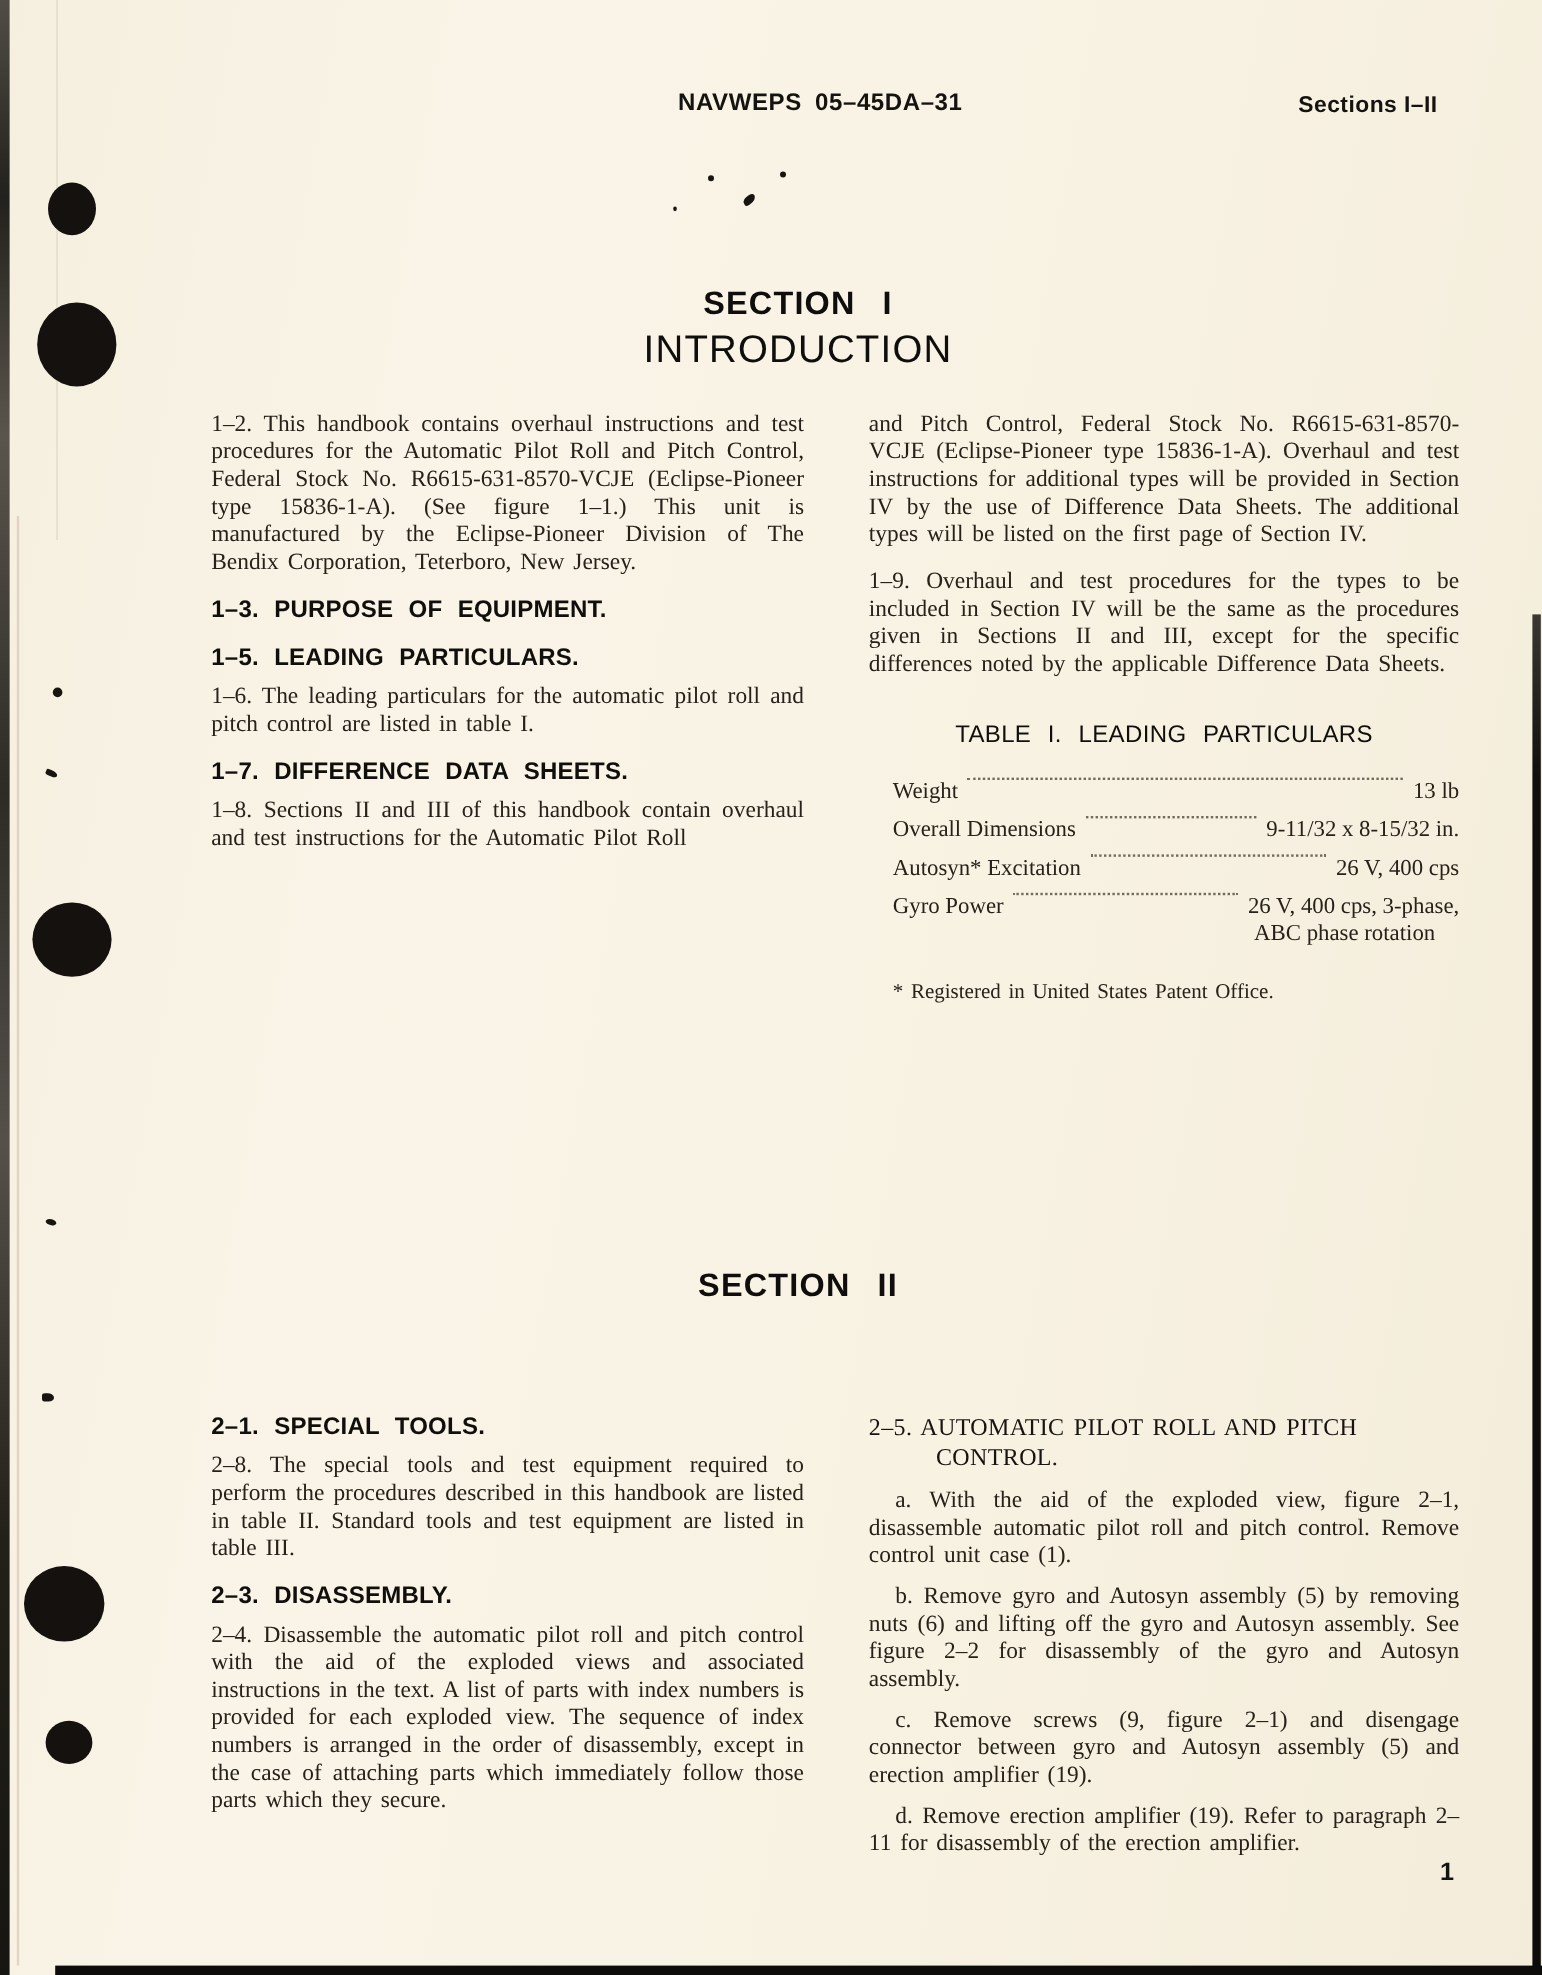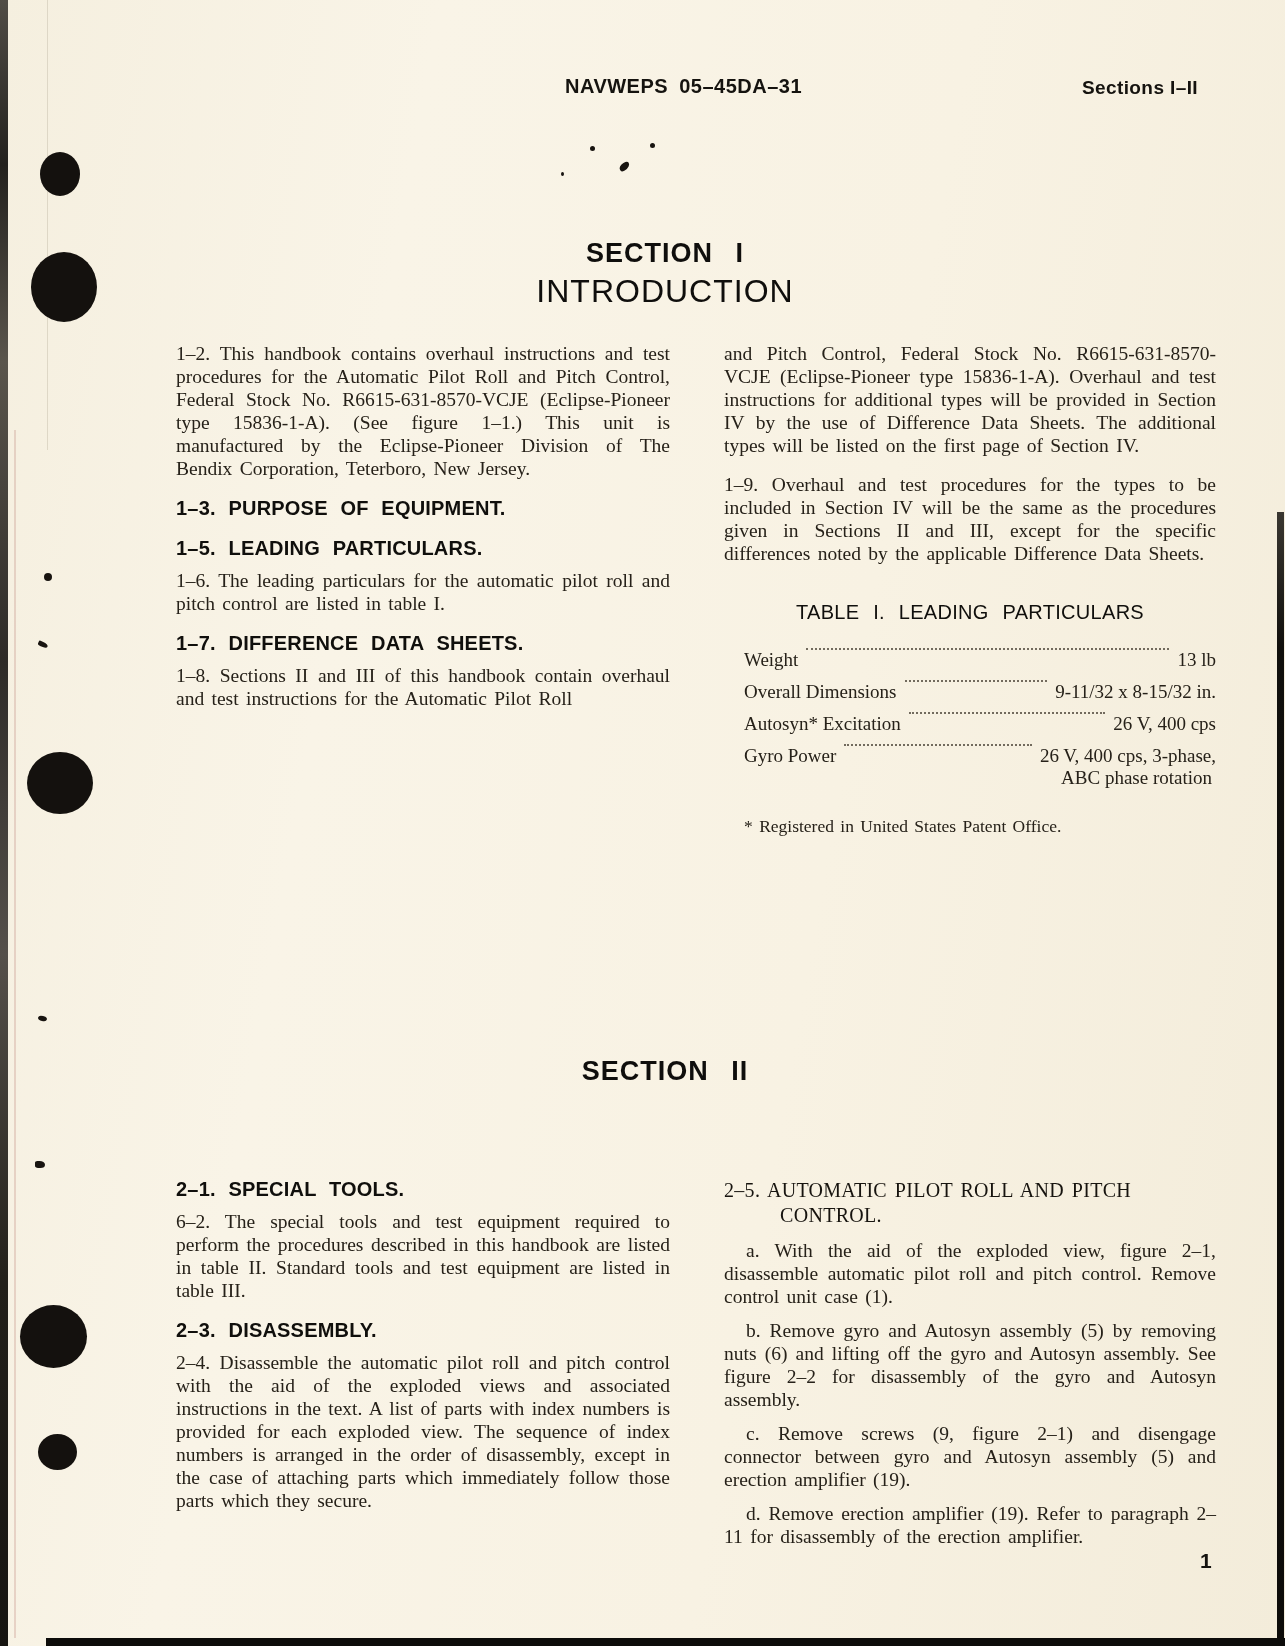--- a/index.html
+++ b/index.html
@@ -74,21 +74,21 @@
   
   .tbl-title {
     font-family:"Liberation Sans", sans-serif; font-weight:normal; font-size:20px;
     text-align:center; letter-spacing:0.3px; word-spacing:8px;
     margin-top:36px; color:#100f0c;
   }
   .tbl { margin-top:24px; padding-left:20px; font-size:19px; }
   .trow { display:flex; align-items:flex-start; margin-bottom:9px; }
   .tdots { flex:1 1 auto; border-bottom:2px dotted rgba(70,62,50,0.75); margin:0 8px 5px 8px; min-width:30px; }
   .tvalue { text-align:right; white-space:nowrap; }
-  .tvalue .v2 { display:block; line-height:22px; margin-right:4px; white-space:nowrap;font-family:Liberation Serif, serif; }
+  .tvalue .v2 { display:block; line-height:22px; margin-right:20px; white-space:nowrap;font-family:Liberation Serif, serif; }
   .footnote { margin-top:26px; padding-left:20px; font-size:17.5px; word-spacing:2px; }
 </style>
 </head>
 <body>
 
 <div class="page">
 
   <div class="edge-left"></div>
   <div class="edge-right"></div>
   <div class="edge-bottom"></div>
@@ -159,21 +159,21 @@
     </div>
     <div class="footnote">* Registered in United States Patent Office.</div>
   </div>
 
   <div class="section-head" style="top:1056px;">
     <div class="t1">SECTION II</div>
   </div>
 
   <div class="col" style="left:176px; top:1177px; width:494px;">
     <h3>2–1. SPECIAL TOOLS.</h3>
-    <p>6–2. The special tools and test equipment required to perform the procedures described in this handbook are listed in table II. Standard tools and test equipment are listed in table III.</p>
+    <p>2–8. The special tools and test equipment required to perform the procedures described in this handbook are listed in table II. Standard tools and test equipment are listed in table III.</p>
     <h3>2–3. DISASSEMBLY.</h3>
     <p>2–4. Disassemble the automatic pilot roll and pitch control with the aid of the exploded views and associated instructions in the text. A list of parts with index numbers is provided for each exploded view. The sequence of index numbers is arranged in the order of disassembly, except in the case of attaching parts which immediately follow those parts which they secure.</p>
   </div>
 
   <div class="col" style="left:724px; top:1178px; width:492px;">
     <p class="serif-head">2–5. AUTOMATIC PILOT ROLL AND PITCH CONTROL.</p>
     <p class="ind">a. With the aid of the exploded view, figure 2–1, disassemble automatic pilot roll and pitch control. Remove control unit case (1).</p>
     <p class="ind">b. Remove gyro and Autosyn assembly (5) by removing nuts (6) and lifting off the gyro and Autosyn assembly. See figure 2–2 for disassembly of the gyro and Autosyn assembly.</p>
     <p class="ind">c. Remove screws (9, figure 2–1) and disengage connector between gyro and Autosyn assembly (5) and erection amplifier (19).</p>
     <p class="ind">d. Remove erection amplifier (19). Refer to paragraph 2–11 for disassembly of the erection amplifier.</p>

